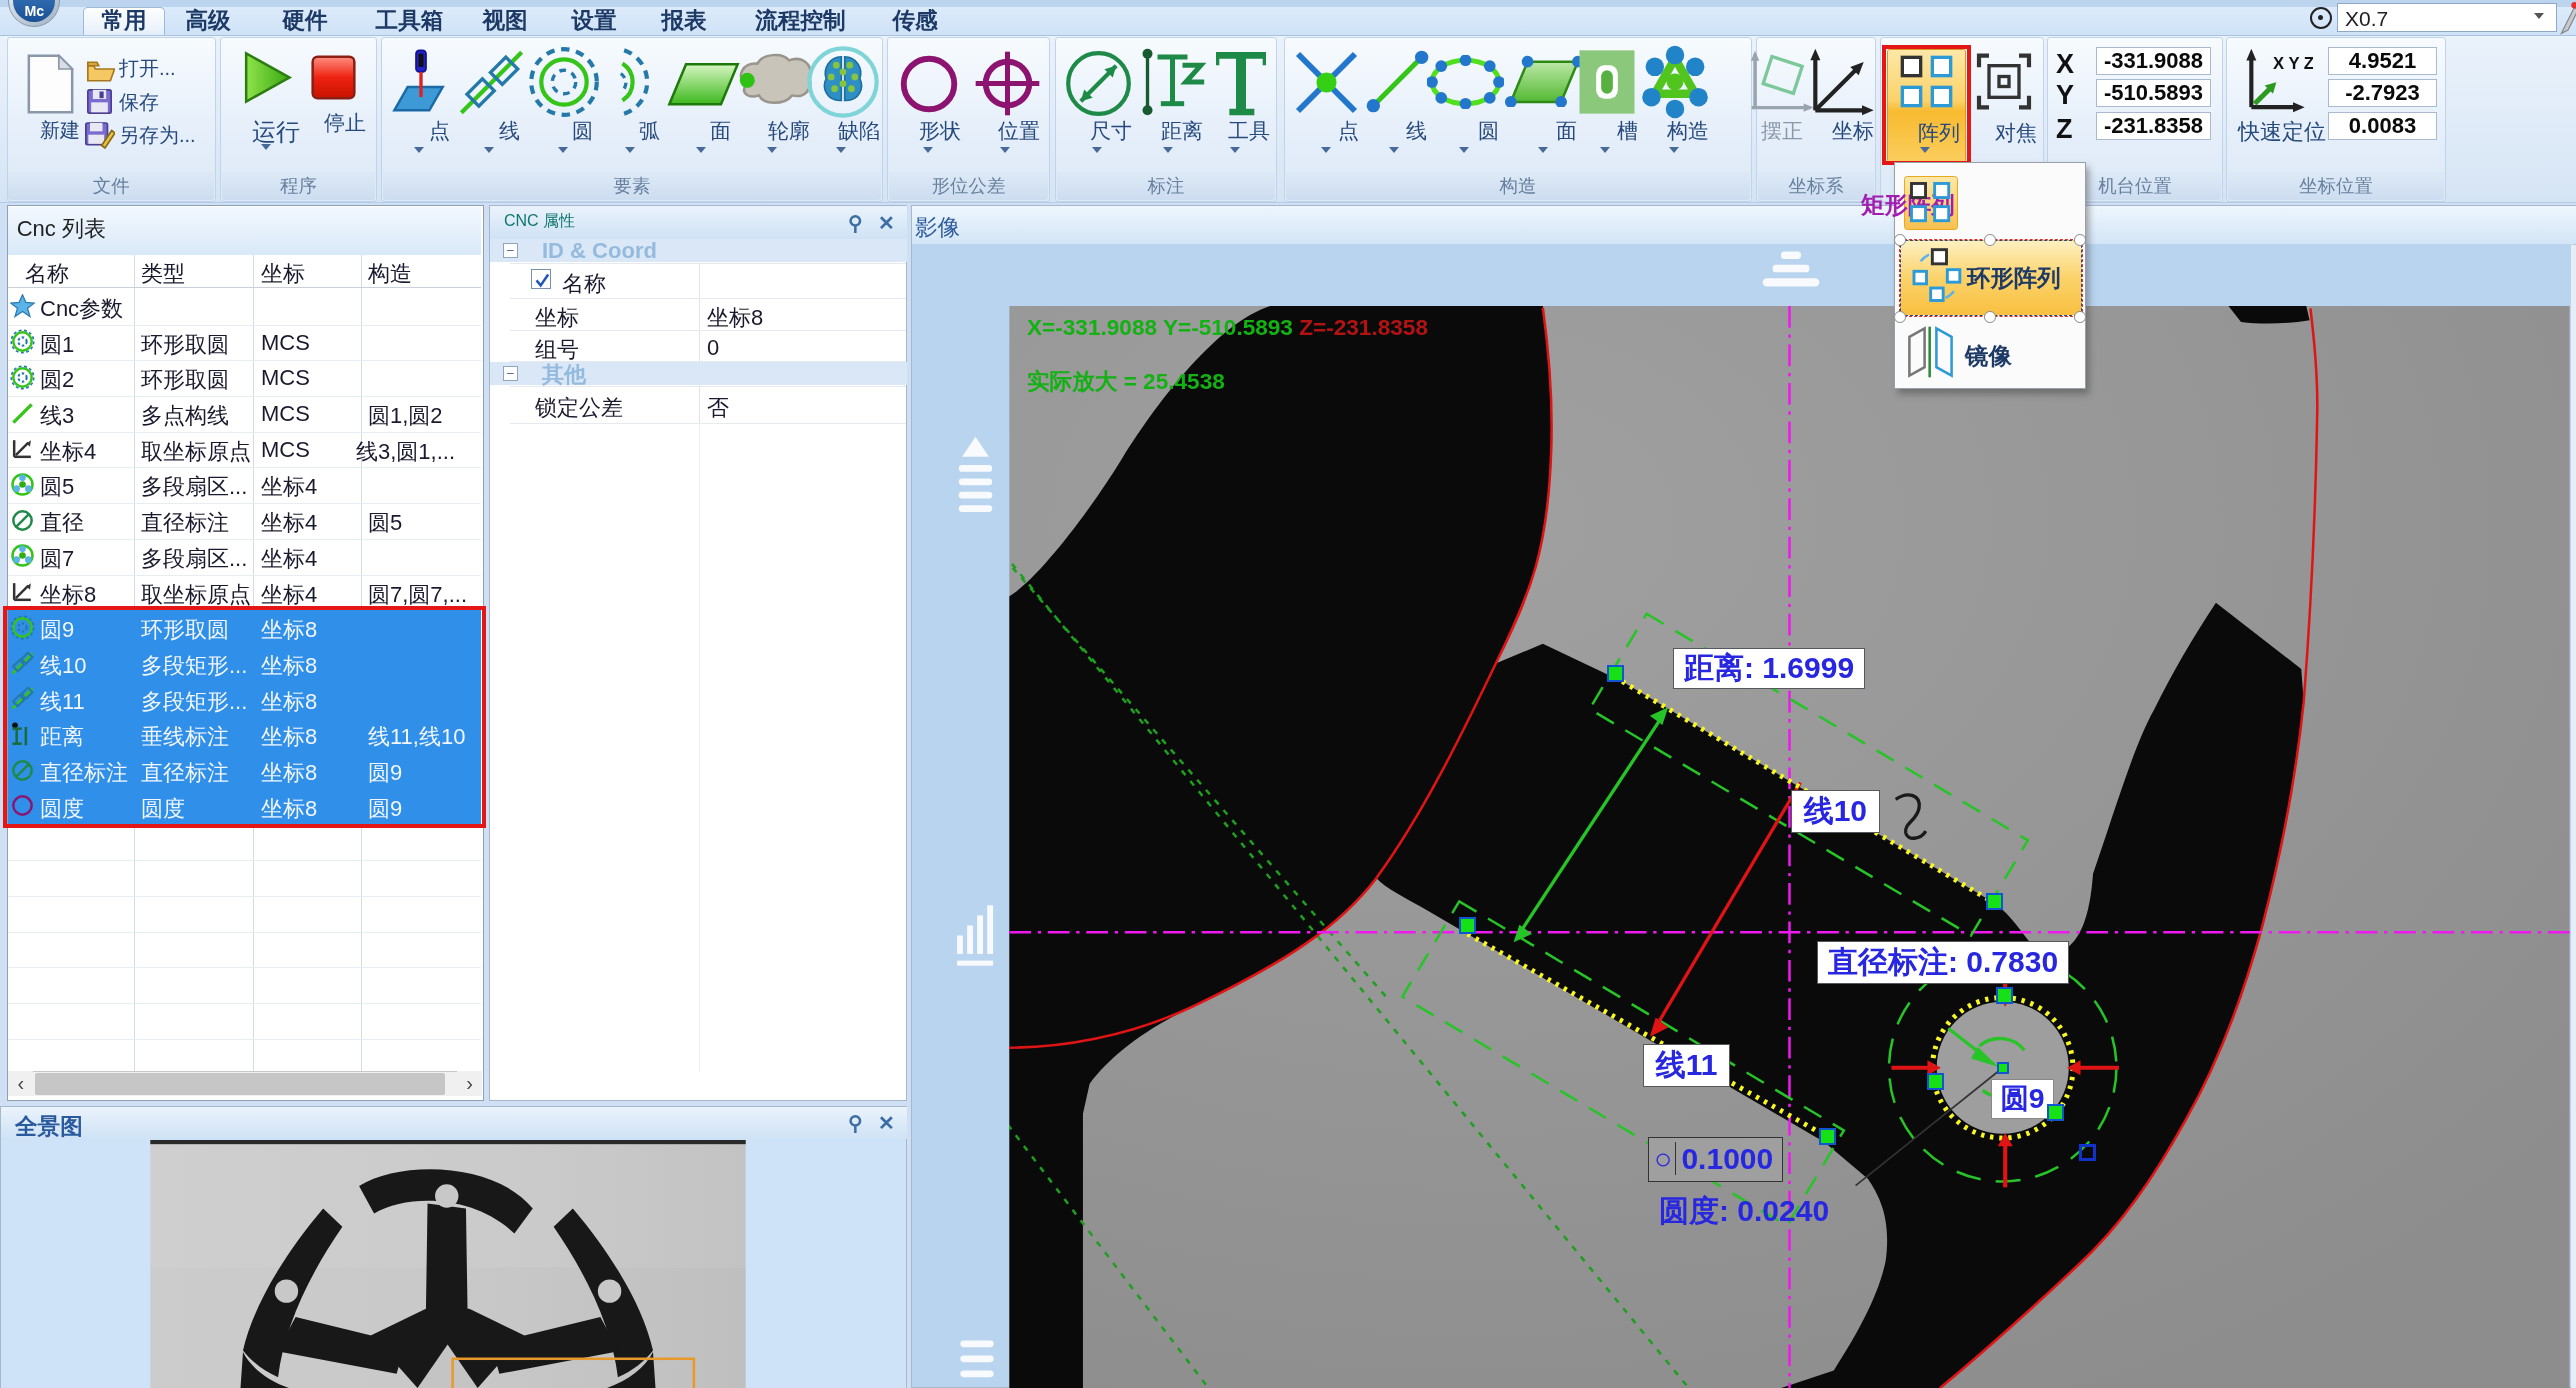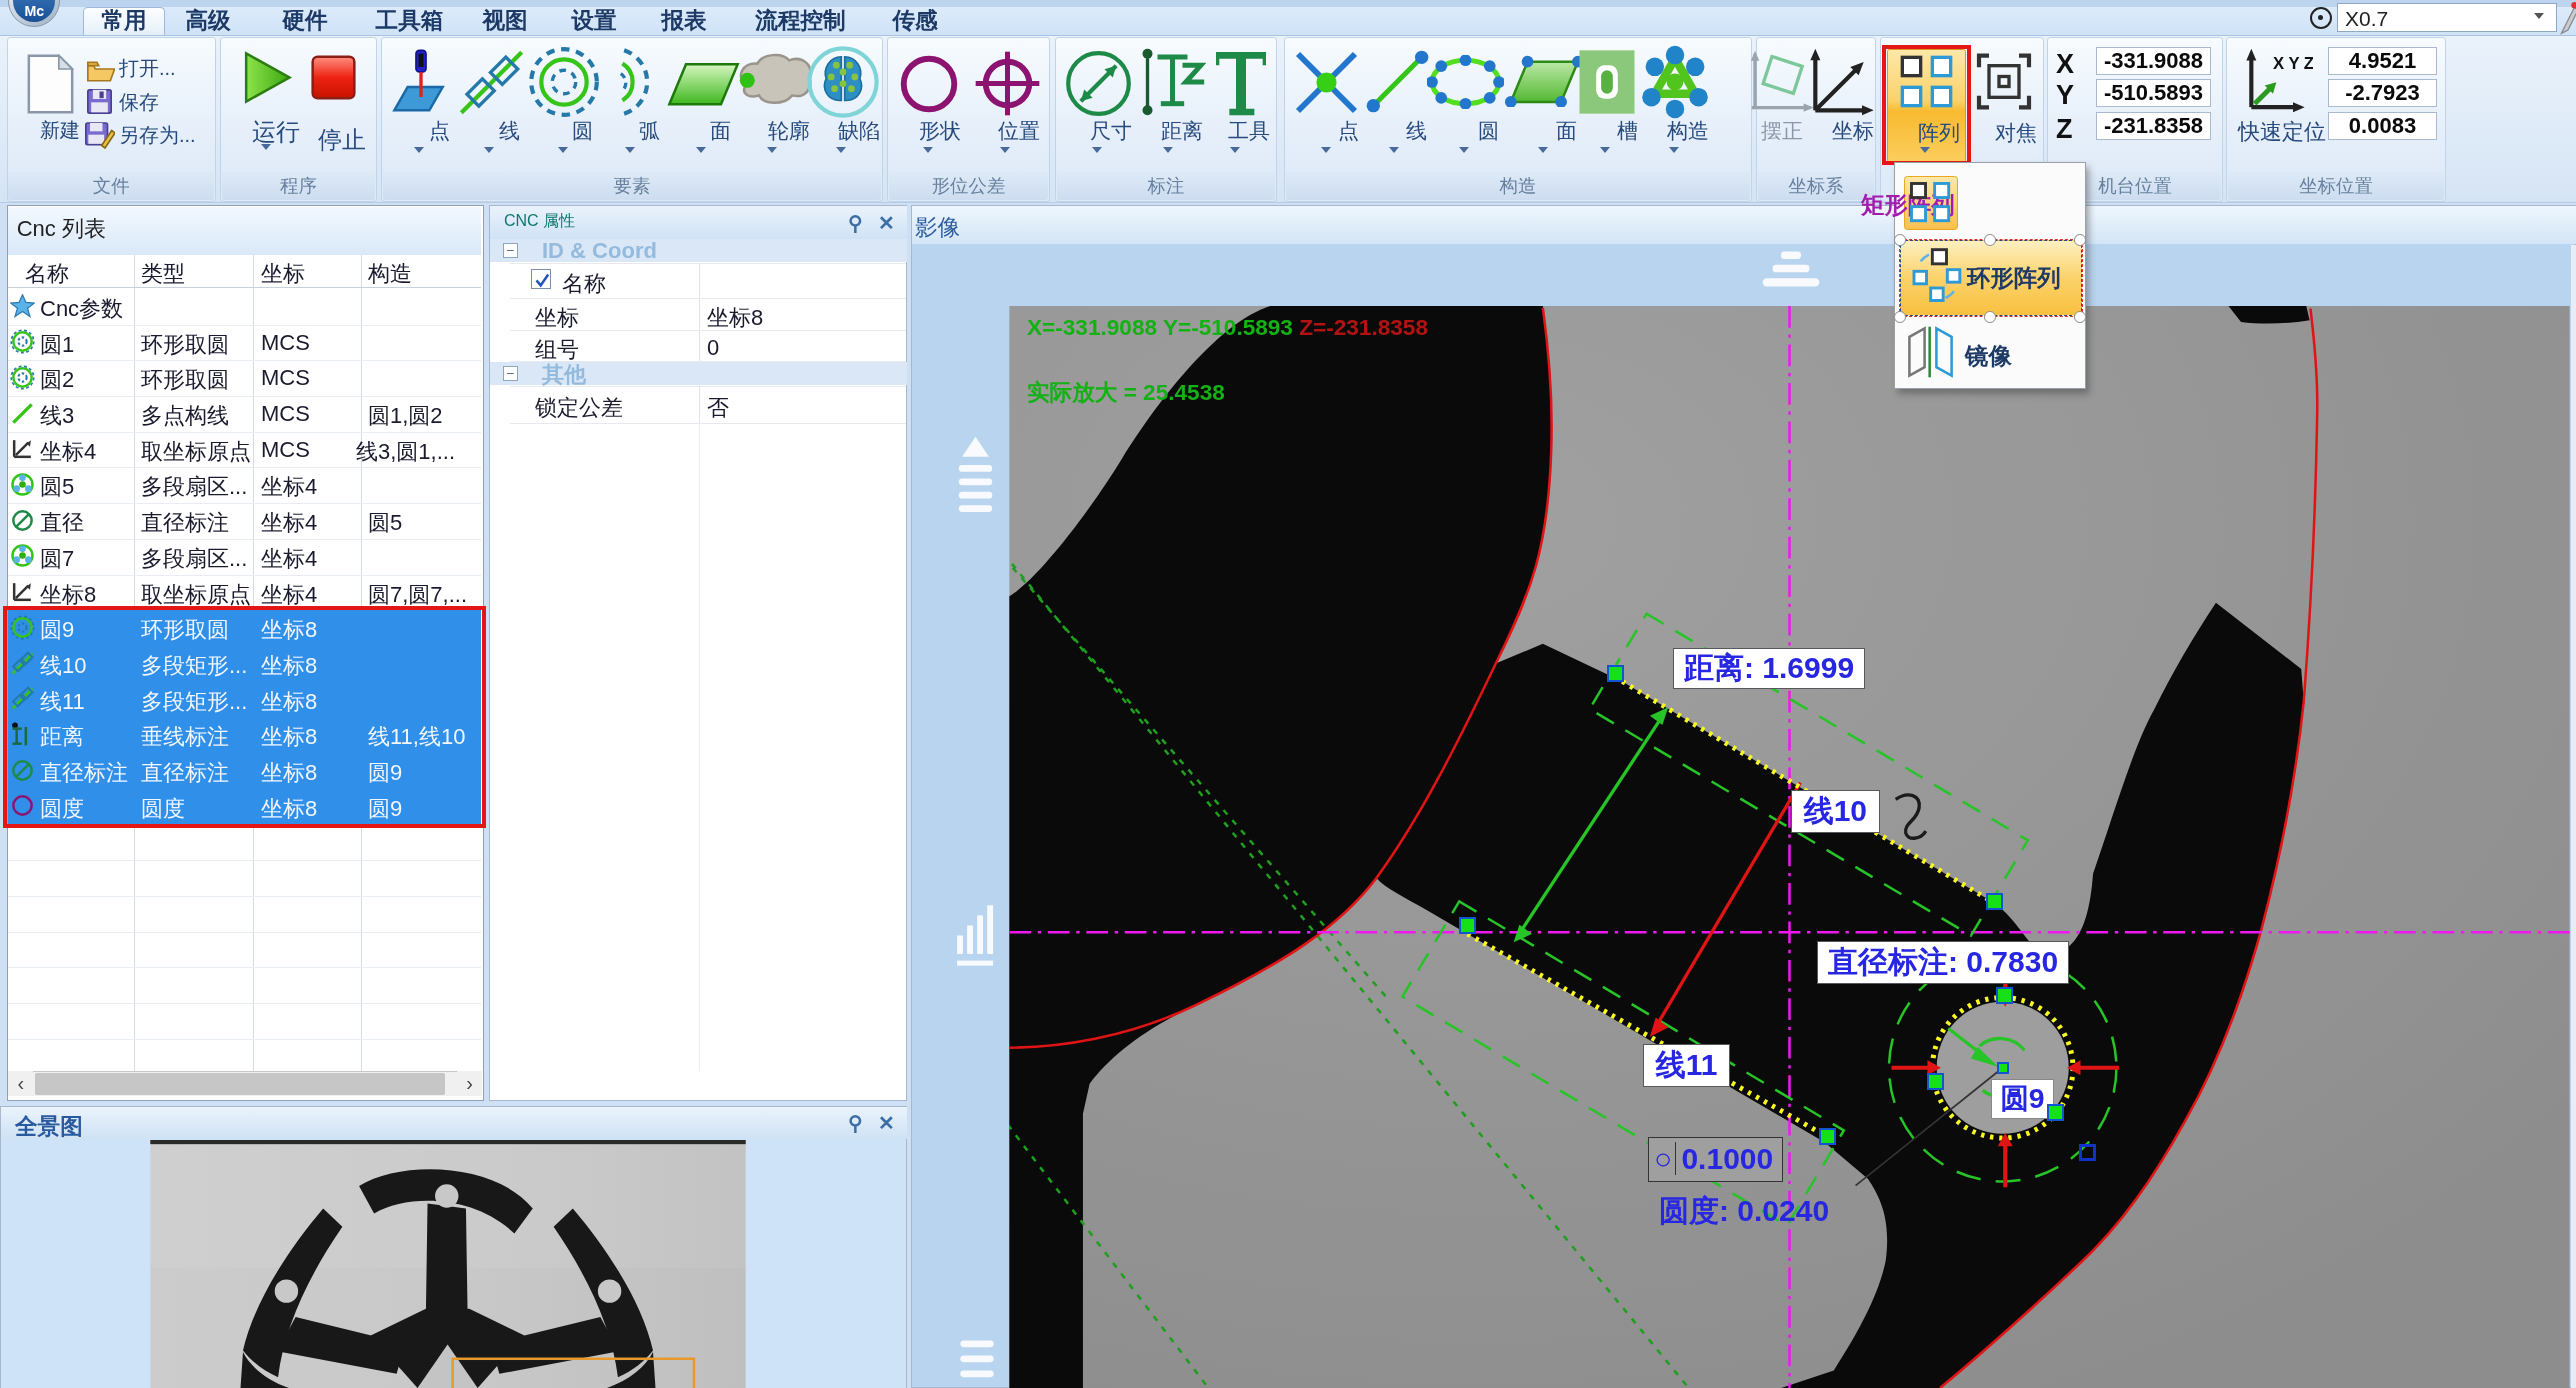--- a/index.html
+++ b/index.html
@@ -93,21 +93,21 @@
 <svg class="ab" style="left:311px;top:55px" width="45" height="45" viewBox="0 0 54 54">
       <defs>
         <linearGradient id="rgr" x1="0" y1="0" x2="0" y2="1">
           <stop offset="0" stop-color="#ff8f80"></stop>
           <stop offset=".5" stop-color="#ee2211"></stop>
           <stop offset="1" stop-color="#c81200"></stop>
         </linearGradient>
       </defs>
       <rect x="2" y="2" width="50" height="50" rx="6" fill="url(#rgr)" stroke="#8a2015" stroke-width="3"></rect>
     </svg>
-<div class="cap" style="left:302px;top:124px;width:64px;font-size:24px">停止</div>
+<div class="cap" style="left:302px;top:109px;width:64px;font-size:21px">停止</div>
 
 <div class="grp" style="left:381px;width:502px">
       <div class="glab">要素</div>
     </div>
 <svg class="ab" style="left:391px;top:47px" width="60" height="70" viewBox="0 0 72 84">
       <path d="M4 76 L20 48 L62 48 L46 76 Z" fill="#3d9ad6" stroke="#1a6aa8" stroke-width="3"></path>
       <rect x="30" y="4" width="12" height="26" rx="4" fill="#2222cc" stroke="#111188" stroke-width="2"></rect>
       <rect x="33" y="8" width="6" height="16" fill="#111"></rect>
       <rect x="34" y="30" width="4" height="30" fill="#e02020"></rect>
     </svg>
@@ -656,21 +656,21 @@
 </g>
 <g fill="#e01414">
 <path d="M1191 838 L1182 822 L1200 822 Z"></path>
         <path d="M1191 989 L1182 1005 L1200 1005 Z"></path>
 <path d="M1114 911 L1098 902 L1098 920 Z"></path>
         <path d="M1265 911 L1281 902 L1281 920 Z"></path>
 </g>
 </svg>
 
 <div class="ab" style="left:1027px;top:315px;font-size:22.6px;font-weight:bold;color:#13b113;white-space:nowrap">X=-331.9088 Y=-510.5893 <span style="color:#b11313">Z=-231.8358</span></div>
-<div class="ab" style="left:1027px;top:377px;font-size:22.6px;font-weight:bold;color:#13b113">实际放大 = 25.4538</div>
+<div class="ab" style="left:1027px;top:366px;font-size:22.6px;font-weight:bold;color:#13b113">实际放大 = 25.4538</div>
 
 <svg class="ab" style="left:952px;top:435px" width="47" height="92" viewBox="0 0 56 110" opacity="0.9">
 <path d="M28 2 L44 26 L12 26 Z" fill="#fff"></path>
       <rect x="8" y="36" width="40" height="8" rx="4" fill="#fff"></rect>
       <rect x="8" y="52" width="40" height="8" rx="4" fill="#fff"></rect>
       <rect x="8" y="68" width="40" height="8" rx="4" fill="#fff"></rect>
       <rect x="8" y="84" width="40" height="8" rx="4" fill="#fff"></rect>
     </svg>
 <svg class="ab" style="left:952px;top:902px" width="47" height="67" viewBox="0 0 56 80" opacity="0.9">
 <rect x="6" y="40" width="7" height="22" fill="#fff"></rect>

